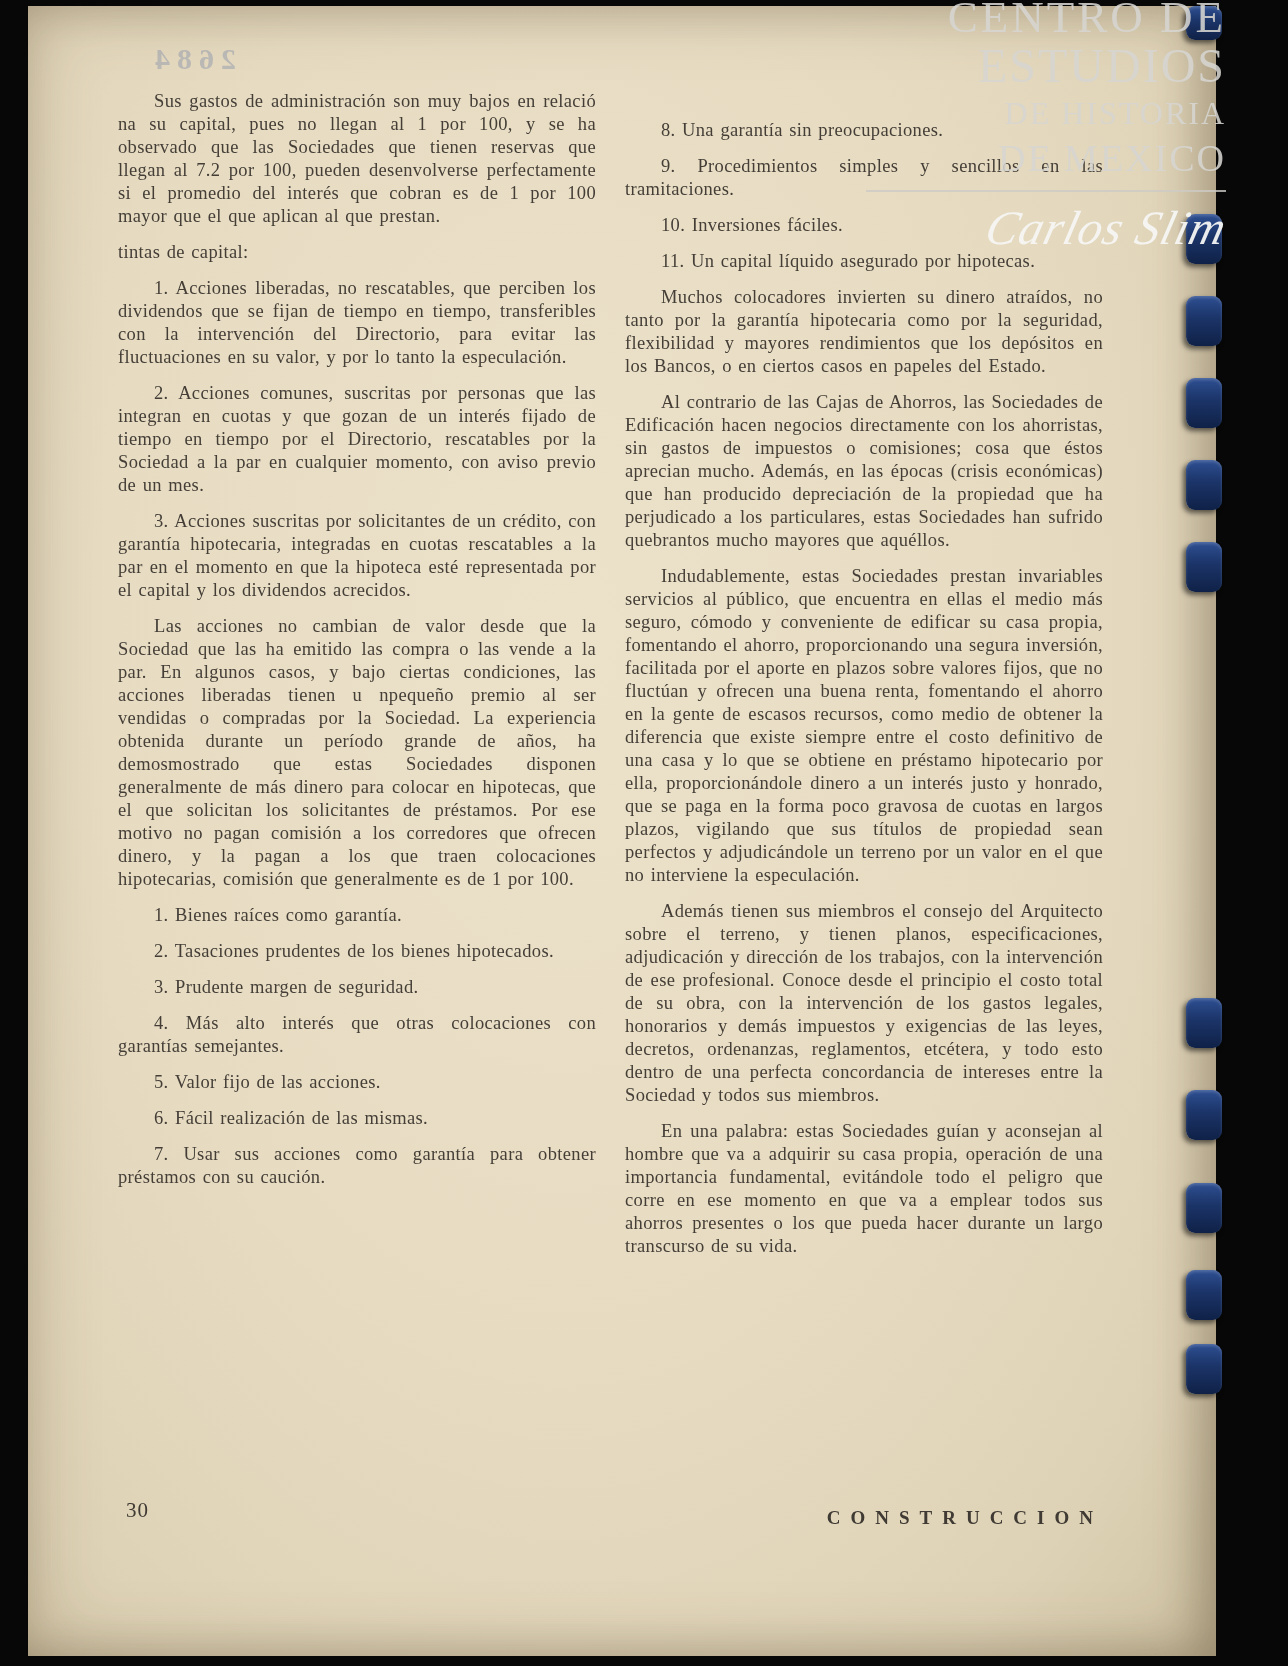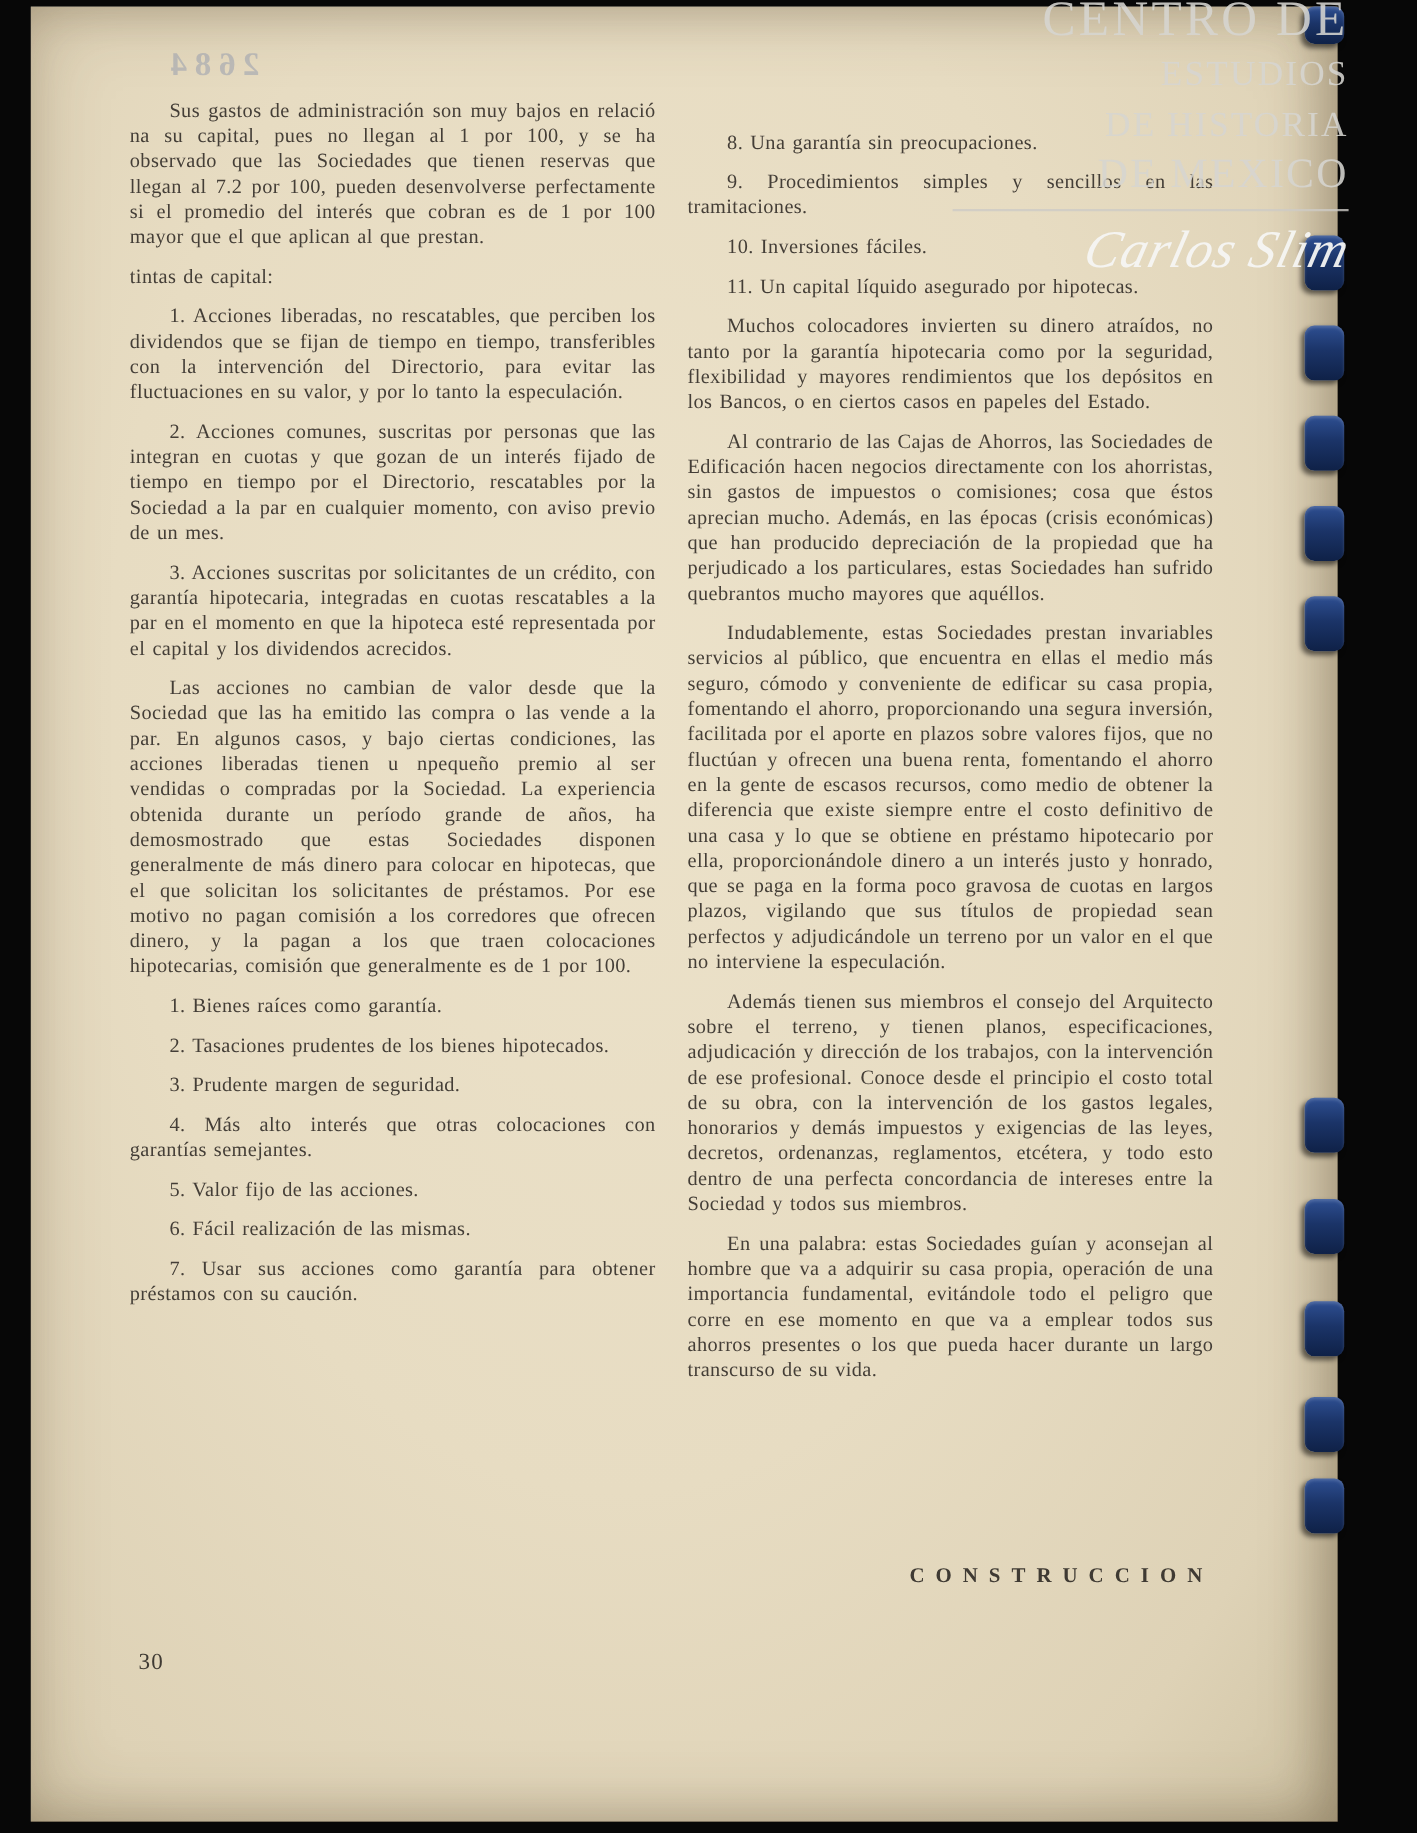--- a/index.html
+++ b/index.html
@@ -27,30 +27,30 @@
   .bleed{
     position:absolute;left:120px;top:36px;
     font-size:30px;letter-spacing:7px;color:rgba(110,125,165,.35);
     transform:scaleX(-1);font-weight:bold;
   }
   .page-num{
     position:absolute;left:98px;top:1492px;
     font-size:21px;color:#3f3a33;letter-spacing:1px;text-align:right;
   }
   .journal{
-    position:absolute;left:597px;top:1416px;width:478px;text-align:right;
+    position:absolute;left:597px;top:1501px;width:478px;text-align:right;
     font-size:19px;color:#3f3a33;letter-spacing:10px;font-weight:bold;
   }
   
   .wm{
     position:absolute;top:0;right:62px;width:360px;z-index:6;
     text-align:right;color:rgba(214,213,208,.88);pointer-events:none;
   }
   .wm .l0{font-size:45px;line-height:50px;margin-top:-8px;letter-spacing:3px;}
-  .wm .l1{font-size:32px;line-height:48px;letter-spacing:2px;}
+  .wm .l1{font-size:48px;line-height:48px;letter-spacing:2px;}
   .wm .l2{font-size:32px;line-height:46px;letter-spacing:2px;}
   .wm .l3{font-size:38px;line-height:44px;letter-spacing:2px;text-align:right;}
   .wm .rule{border:0;border-top:2px solid rgba(205,203,197,.8);margin:10px 0 8px 0;width:100%;}
   .wm .l4{font-size:26px;line-height:34px;letter-spacing:16px;color:rgba(220,219,214,.85);}
   .wm .sig{
     font-style:italic;font-size:48px;line-height:56px;margin-top:2px;
     color:rgba(245,246,243,.95);transform:skewX(-14deg);
     letter-spacing:1px;
   }
   

